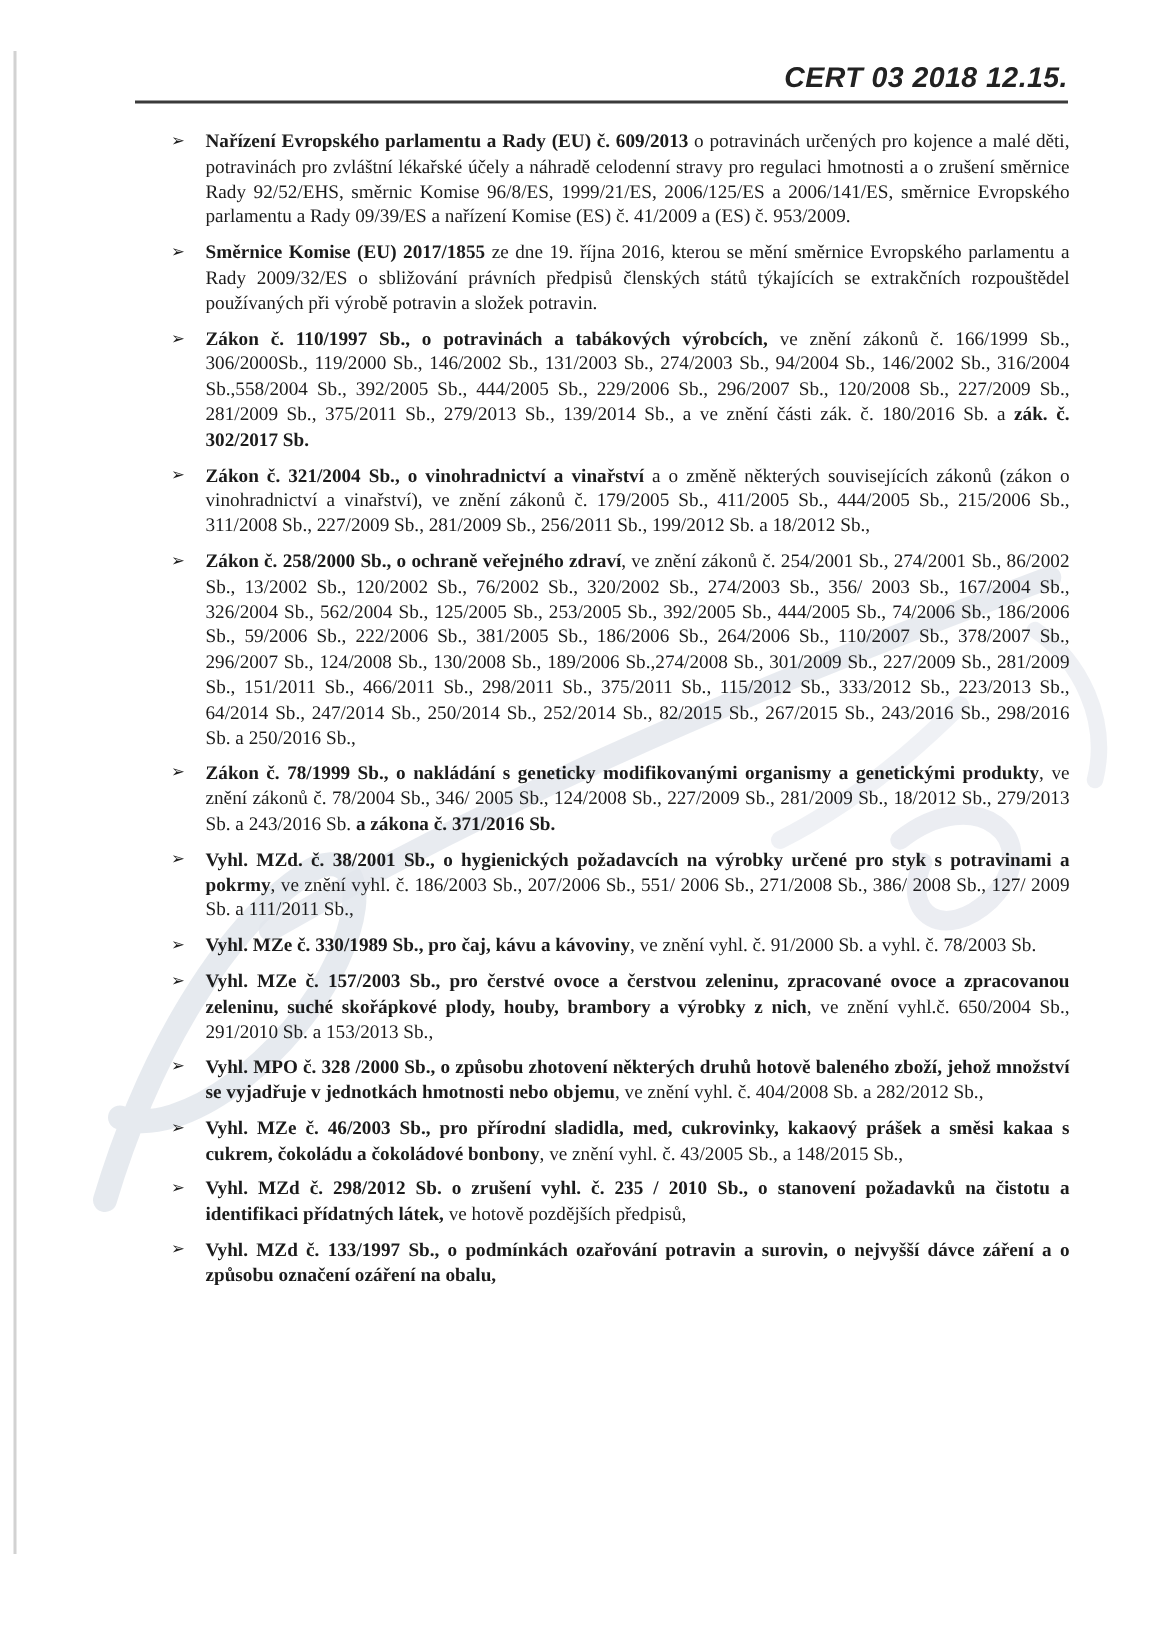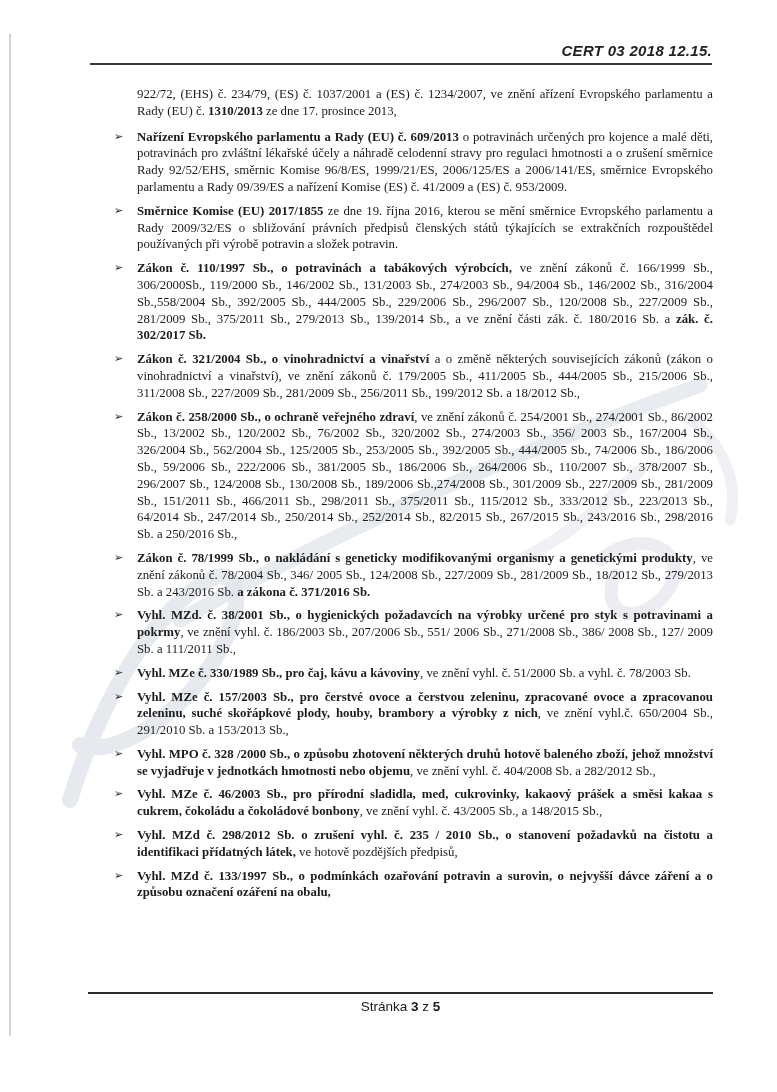--- a/index.html
+++ b/index.html
@@ -18,21 +18,21 @@
   .watermark{
     position:absolute;left:0;top:0;pointer-events:none;
   }
   .header{
     position:absolute;top:42px;left:90px;right:65px;
     text-align:right;
   }
   .header-text{
     font-family:"Liberation Sans", sans-serif;
     font-style:italic;font-weight:700;
-    font-size:15px;color:#222;
+    font-size:19px;color:#222;
     letter-spacing:0.3px;
   }
   .header-rule{
     margin-top:3px;height:2px;background:#3a3a3a;
   }
   .content{
     position:absolute;top:86px;left:137px;width:576px;
     font-size:12.8px;line-height:16.8px;
     text-align:justify;
   }
@@ -74,41 +74,31 @@
   </svg>
 
   <div class="left-edge"></div>
 
   <div class="header">
     <span class="header-text">CERT 03 2018 12.15.</span>
     <div class="header-rule"></div>
   </div>
 
   <div class="content">
-    <p class="intro" id="intro"><span>922/72, (EHS) č. 234/79, (ES) č. 1037/2001 a (ES) č. 1234/2007, ve znění ařízení Evropského parlamentu a Rady (EU) č. </span><span class="b">1310/2013</span><span> ze dne 17. prosince 2013,</span></p>
     <div id="bullets">
         <div class="bullet"><span class="marker">➢</span><span><span class="b">Nařízení Evropského parlamentu a Rady (EU) č. 609/2013</span><span> o potravinách určených pro kojence a malé děti, potravinách pro zvláštní lékařské účely a náhradě celodenní stravy pro regulaci hmotnosti a o zrušení směrnice Rady 92/52/EHS, směrnic Komise 96/8/ES, 1999/21/ES, 2006/125/ES a 2006/141/ES, směrnice Evropského parlamentu a Rady 09/39/ES a nařízení Komise (ES) č. 41/2009 a (ES) č. 953/2009.</span></span></div>
         <div class="bullet"><span class="marker">➢</span><span><span class="b">Směrnice Komise (EU) 2017/1855</span><span> ze dne 19. října 2016, kterou se mění směrnice Evropského parlamentu a Rady 2009/32/ES o sbližování právních předpisů členských států týkajících se extrakčních rozpouštědel používaných při výrobě potravin a složek potravin.</span></span></div>
         <div class="bullet"><span class="marker">➢</span><span><span class="b">Zákon č. 110/1997 Sb., o potravinách a tabákových výrobcích,</span><span> ve znění zákonů č. 166/1999 Sb., 306/2000Sb., 119/2000 Sb., 146/2002 Sb., 131/2003 Sb., 274/2003 Sb., 94/2004 Sb., 146/2002 Sb., 316/2004 Sb.,558/2004 Sb., 392/2005 Sb., 444/2005 Sb., 229/2006 Sb., 296/2007 Sb., 120/2008 Sb., 227/2009 Sb., 281/2009 Sb., 375/2011 Sb., 279/2013 Sb., 139/2014 Sb., a ve znění části zák. č. 180/2016 Sb. a </span><span class="b">zák. č. 302/2017 Sb.</span></span></div>
         <div class="bullet"><span class="marker">➢</span><span><span class="b">Zákon č. 321/2004 Sb., o vinohradnictví a vinařství</span><span> a o změně některých souvisejících zákonů (zákon o vinohradnictví a vinařství), ve znění zákonů č. 179/2005 Sb., 411/2005 Sb., 444/2005 Sb., 215/2006 Sb., 311/2008 Sb., 227/2009 Sb., 281/2009 Sb., 256/2011 Sb., 199/2012 Sb. a 18/2012 Sb.,</span></span></div>
         <div class="bullet"><span class="marker">➢</span><span><span class="b">Zákon č. 258/2000 Sb., o ochraně veřejného zdraví</span><span>, ve znění zákonů č. 254/2001 Sb., 274/2001 Sb., 86/2002 Sb., 13/2002 Sb., 120/2002 Sb., 76/2002 Sb., 320/2002 Sb., 274/2003 Sb., 356/ 2003 Sb., 167/2004 Sb., 326/2004 Sb., 562/2004 Sb., 125/2005 Sb., 253/2005 Sb., 392/2005 Sb., 444/2005 Sb., 74/2006 Sb., 186/2006 Sb., 59/2006 Sb., 222/2006 Sb., 381/2005 Sb., 186/2006 Sb., 264/2006 Sb., 110/2007 Sb., 378/2007 Sb., 296/2007 Sb., 124/2008 Sb., 130/2008 Sb., 189/2006 Sb.,274/2008 Sb., 301/2009 Sb., 227/2009 Sb., 281/2009 Sb., 151/2011 Sb., 466/2011 Sb., 298/2011 Sb., 375/2011 Sb., 115/2012 Sb., 333/2012 Sb., 223/2013 Sb., 64/2014 Sb., 247/2014 Sb., 250/2014 Sb., 252/2014 Sb., 82/2015 Sb., 267/2015 Sb., 243/2016 Sb., 298/2016 Sb. a 250/2016 Sb.,</span></span></div>
         <div class="bullet"><span class="marker">➢</span><span><span class="b">Zákon č. 78/1999 Sb., o nakládání s geneticky modifikovanými organismy a genetickými produkty</span><span>, ve znění zákonů č. 78/2004 Sb., 346/ 2005 Sb., 124/2008 Sb., 227/2009 Sb., 281/2009 Sb., 18/2012 Sb., 279/2013 Sb. a 243/2016 Sb. </span><span class="b">a zákona č. 371/2016 Sb.</span></span></div>
         <div class="bullet"><span class="marker">➢</span><span><span class="b">Vyhl. MZd. č. 38/2001 Sb., o hygienických požadavcích na výrobky určené pro styk s potravinami a pokrmy</span><span>, ve znění vyhl. č. 186/2003 Sb., 207/2006 Sb., 551/ 2006 Sb., 271/2008 Sb., 386/ 2008 Sb., 127/ 2009 Sb. a  111/2011 Sb.,</span></span></div>
-        <div class="bullet"><span class="marker">➢</span><span><span class="b">Vyhl. MZe č. 330/1989 Sb., pro čaj, kávu a kávoviny</span><span>, ve znění vyhl. č. 51/2000 Sb. a vyhl. č. 78/2003 Sb.</span></span></div>
+        <div class="bullet"><span class="marker">➢</span><span><span class="b">Vyhl. MZe č. 330/1989 Sb., pro čaj, kávu a kávoviny</span><span>, ve znění vyhl. č. 91/2000 Sb. a vyhl. č. 78/2003 Sb.</span></span></div>
         <div class="bullet"><span class="marker">➢</span><span><span class="b">Vyhl. MZe č. 157/2003 Sb., pro čerstvé ovoce a čerstvou zeleninu, zpracované ovoce a zpracovanou zeleninu, suché skořápkové plody, houby, brambory a výrobky z nich</span><span>, ve znění vyhl.č. 650/2004 Sb., 291/2010 Sb. a 153/2013 Sb.,</span></span></div>
         <div class="bullet"><span class="marker">➢</span><span><span class="b">Vyhl. MPO č. 328 /2000 Sb., o způsobu zhotovení některých druhů hotově baleného zboží, jehož množství se vyjadřuje v jednotkách hmotnosti nebo objemu</span><span>, ve znění vyhl. č. 404/2008 Sb. a 282/2012 Sb.,</span></span></div>
         <div class="bullet"><span class="marker">➢</span><span><span class="b">Vyhl. MZe č. 46/2003 Sb., pro přírodní sladidla, med, cukrovinky, kakaový prášek a směsi kakaa s cukrem, čokoládu a čokoládové bonbony</span><span>, ve znění vyhl. č. 43/2005 Sb., a 148/2015 Sb.,</span></span></div>
         <div class="bullet"><span class="marker">➢</span><span><span class="b">Vyhl. MZd č. 298/2012 Sb. o zrušení vyhl. č. 235 / 2010 Sb., o stanovení požadavků na čistotu a identifikaci přídatných látek,</span><span> ve hotově pozdějších předpisů,</span></span></div>
         <div class="bullet"><span class="marker">➢</span><span><span class="b">Vyhl. MZd č. 133/1997 Sb., o podmínkách ozařování potravin a surovin, o nejvyšší dávce záření a o způsobu označení ozáření na obalu,</span></span></div>
       </div>
   </div>
 
-  <div class="footer">
-    <div class="footer-rule"></div>
-    <div class="footer-text">
-      <span>Stránka</span>
-      <span class="b">3</span>
-      <span>z</span>
-      <span class="b">5</span>
-    </div>
-  </div>
 
 </div>
 
 </body></html>

